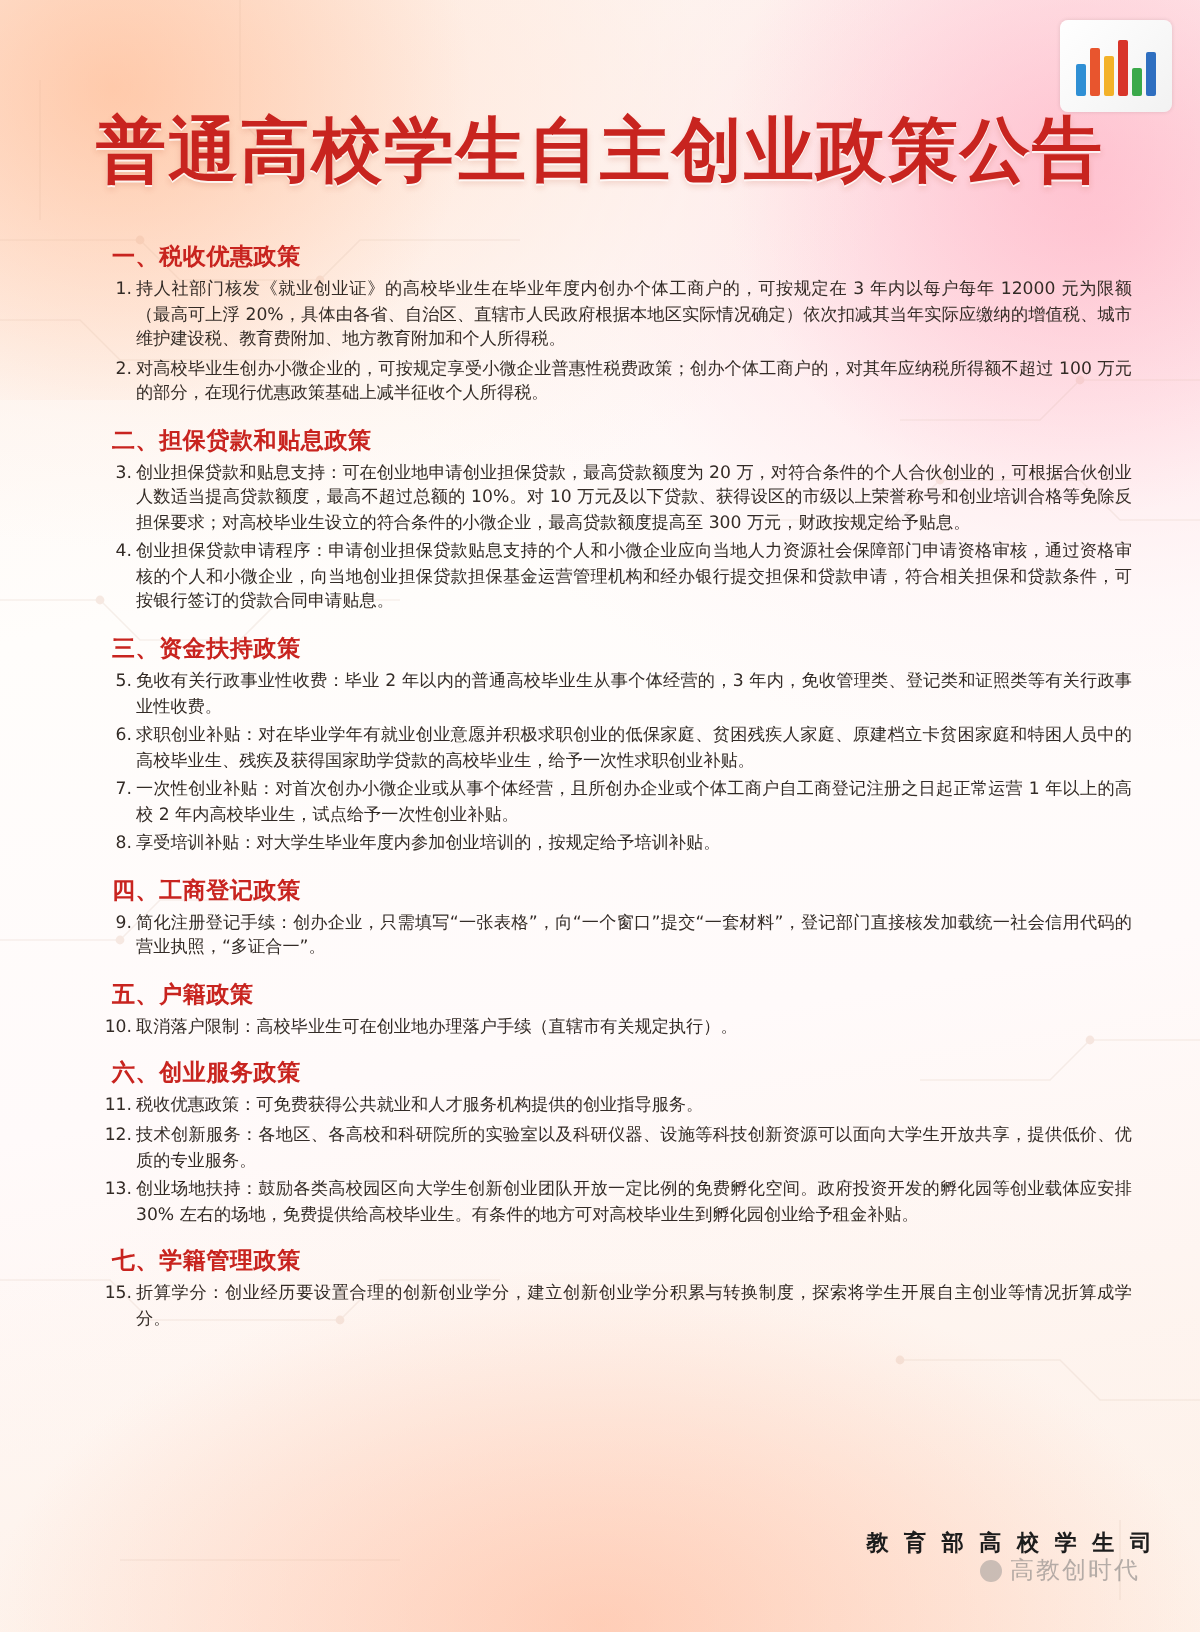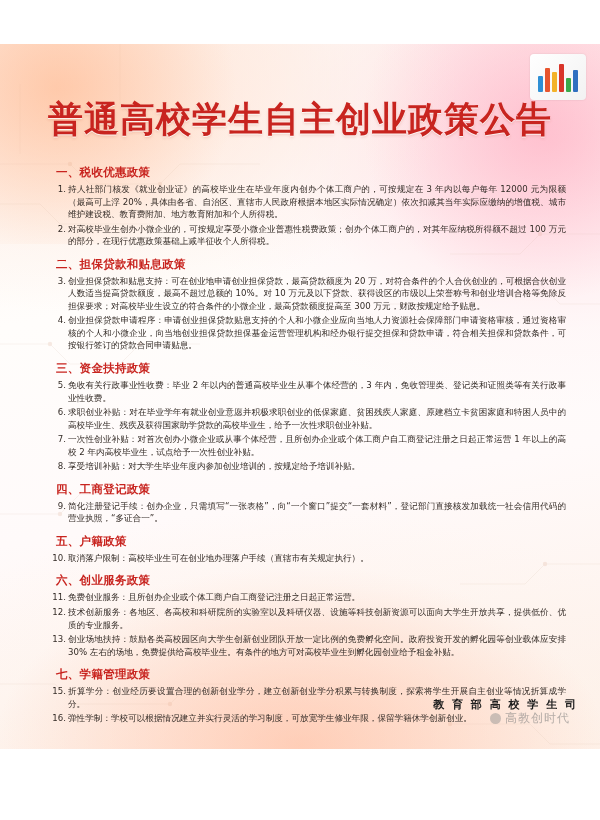--- a/index.html
+++ b/index.html
@@ -9,28 +9,27 @@
   body {
     width: 600px;
     height: 820px;
     font-family: "DejaVu Sans", "Liberation Sans", sans-serif;
     background: #ffffff;
     overflow: hidden;
   }
   .poster {
     position: relative;
     width: 600px;
-    height: 705px;
+    height: 816px;
     background:
       radial-gradient(ellipse 520px 300px at 12% 6%, rgba(255,226,210,0.95) 0%, rgba(255,240,232,0.35) 55%, rgba(255,255,255,0) 75%),
       radial-gradient(ellipse 480px 340px at 92% 14%, rgba(255,214,222,0.85) 0%, rgba(255,238,242,0.30) 55%, rgba(255,255,255,0) 78%),
       radial-gradient(ellipse 560px 300px at 50% 100%, rgba(255,228,214,0.85) 0%, rgba(255,244,236,0.30) 55%, rgba(255,255,255,0) 80%),
       linear-gradient(170deg, #fdf4ee 0%, #fffdfb 35%, #fffafa 62%, #fdefe6 100%);
     overflow: hidden;
-    margin-top: 44px;
   }
   
   .circuit {
     position: absolute;
     inset: 0;
     opacity: 0.22;
     pointer-events: none;
   }
   .glow-tl {
     position: absolute;
@@ -263,31 +262,30 @@
     <div class="section">
       <div class="section-title">五、户籍政策</div>
       <ol class="items">
         <li><span class="num">10.</span><span>取消落户限制：高校毕业生可在创业地办理落户手续（直辖市有关规定执行）。</span></li>
       </ol>
     </div>
 
     <div class="section">
       <div class="section-title">六、创业服务政策</div>
       <ol class="items">
-        <li><span class="num">11.</span><span>免费创业服务：且所创办企业或个体工商户自工商登记注册之日起正常运营。</span></li>
+        <li><span class="num">11.</span><span>税收优惠政策：可免费获得公共就业和人才服务机构提供的创业指导服务。</span></li>
         <li><span class="num">12.</span><span>技术创新服务：各地区、各高校和科研院所的实验室以及科研仪器、设施等科技创新资源可以面向大学生开放共享，提供低价、优质的专业服务。</span></li>
         <li><span class="num">13.</span><span>创业场地扶持：鼓励各类高校园区向大学生创新创业团队开放一定比例的免费孵化空间。政府投资开发的孵化园等创业载体应安排 30% 左右的场地，免费提供给高校毕业生。有条件的地方可对高校毕业生到孵化园创业给予租金补贴。</span></li>
       </ol>
     </div>
 
     <div class="section">
       <div class="section-title">七、学籍管理政策</div>
       <ol class="items">
         <li><span class="num">15.</span><span>折算学分：创业经历要设置合理的创新创业学分，建立创新创业学分积累与转换制度，探索将学生开展自主创业等情况折算成学分。</span></li>
-        <li><span class="num">16.</span><span>弹性学制：学校可以根据情况建立并实行灵活的学习制度，可放宽学生修业年限，保留学籍休学创新创业。</span></li>
       </ol>
     </div>
 
   </div>
 
   <div class="footer">
     <div>教 育 部 高 校 学 生 司</div>
   </div>
 
   <div class="watermark">

